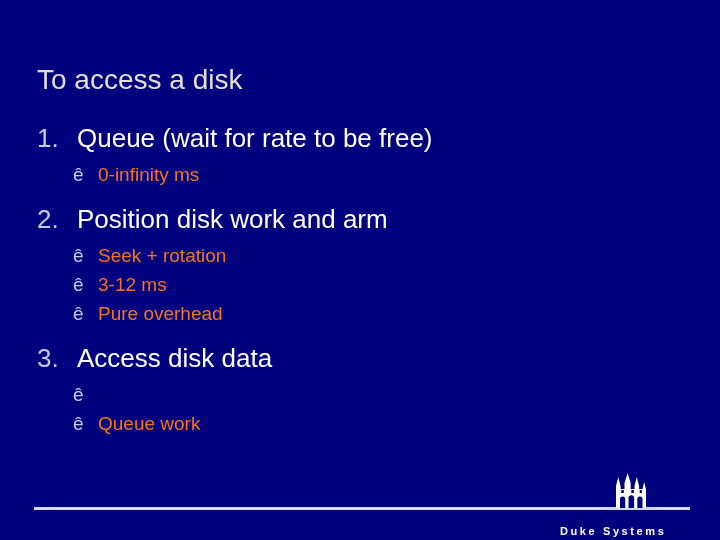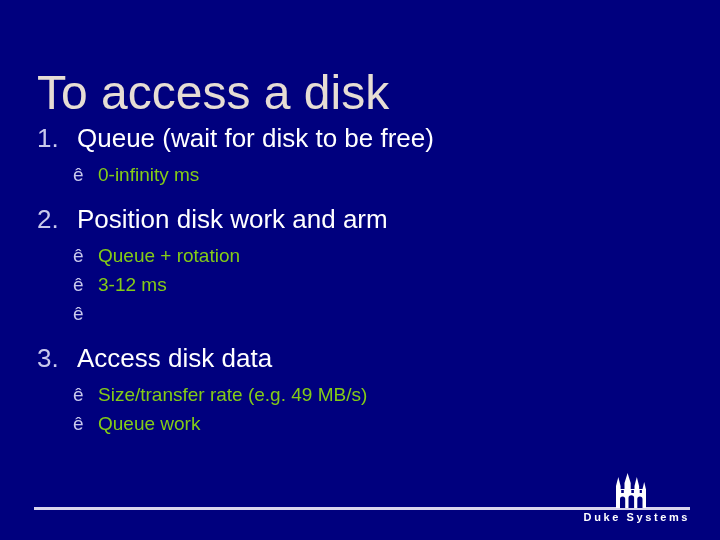--- a/index.html
+++ b/index.html
@@ -18,21 +18,21 @@
     -webkit-font-smoothing: antialiased;
   }
 
   
   .slide-title {
     position: absolute;
     left: 37px;
     top: 38px;
     width: 640px;
     color: #e6ddd4;
-    font-size: 48px;
+    font-size: 28px;
     line-height: 46px;
     font-weight: normal;
     letter-spacing: 0px;
     white-space: nowrap;
   }
 
   
   .body-list {
     position: absolute;
     left: 37px;
@@ -70,21 +70,21 @@
   }
   .level2.first { margin-top: 6px; }
 
   .level2 .bullet {
     color: #c9c9ec;
     width: 25px;
     flex: 0 0 25px;
     font-size: 19px;
   }
   .level2 .l2text {
-    color: #84cc16;
+    color: #f97316;
   }
 
   
   .footer-rule {
     position: absolute;
     left: 34px;
     top: 507px;
     width: 656px;
     height: 3px;
     background: #d8d4ec;
@@ -100,71 +100,71 @@
   .logo-tower {
     position: absolute;
     left: 50px;
     top: 0px;
     width: 40px;
     height: 35px;
   }
   .logo-text {
     position: absolute;
     left: 0px;
-    top: 38px;
+    top: 52px;
     width: 130px;
-    text-align: right;
+    text-align: left;
     color: #ffffff;
     font-size: 11px;
     font-weight: bold;
     letter-spacing: 2.6px;
     white-space: nowrap;
   }
 </style>
 </head>
 <body>
 
 <div class="slide">
 
   <h1 class="slide-title">To access a disk</h1>
 
   <div class="body-list">
 
     <div class="level1">
       <span class="num">1.</span>
-      <span class="l1text">Queue (wait for disk to be free)</span>
+      <span class="l1text">Queue (wait for rate to be free)</span>
     </div>
     <div class="level2 first">
       <span class="bullet">ê</span>
       <span class="l2text">0-infinity ms</span>
     </div>
 
     <div class="level1 spaced">
       <span class="num">2.</span>
       <span class="l1text">Position disk work and arm</span>
     </div>
     <div class="level2 first">
       <span class="bullet">ê</span>
-      <span class="l2text">Queue + rotation</span>
+      <span class="l2text">Seek + rotation</span>
     </div>
     <div class="level2">
       <span class="bullet">ê</span>
       <span class="l2text">3-12 ms</span>
     </div>
     <div class="level2">
       <span class="bullet">ê</span>
+      <span class="l2text">Pure overhead</span>
     </div>
 
     <div class="level1 spaced">
       <span class="num">3.</span>
       <span class="l1text">Access disk data</span>
     </div>
     <div class="level2 first">
       <span class="bullet">ê</span>
-      <span class="l2text">Size/transfer rate (e.g. 49 MB/s)</span>
     </div>
     <div class="level2">
       <span class="bullet">ê</span>
       <span class="l2text">Queue work</span>
     </div>
 
   </div>
 
   <div class="footer-rule"></div>
 

